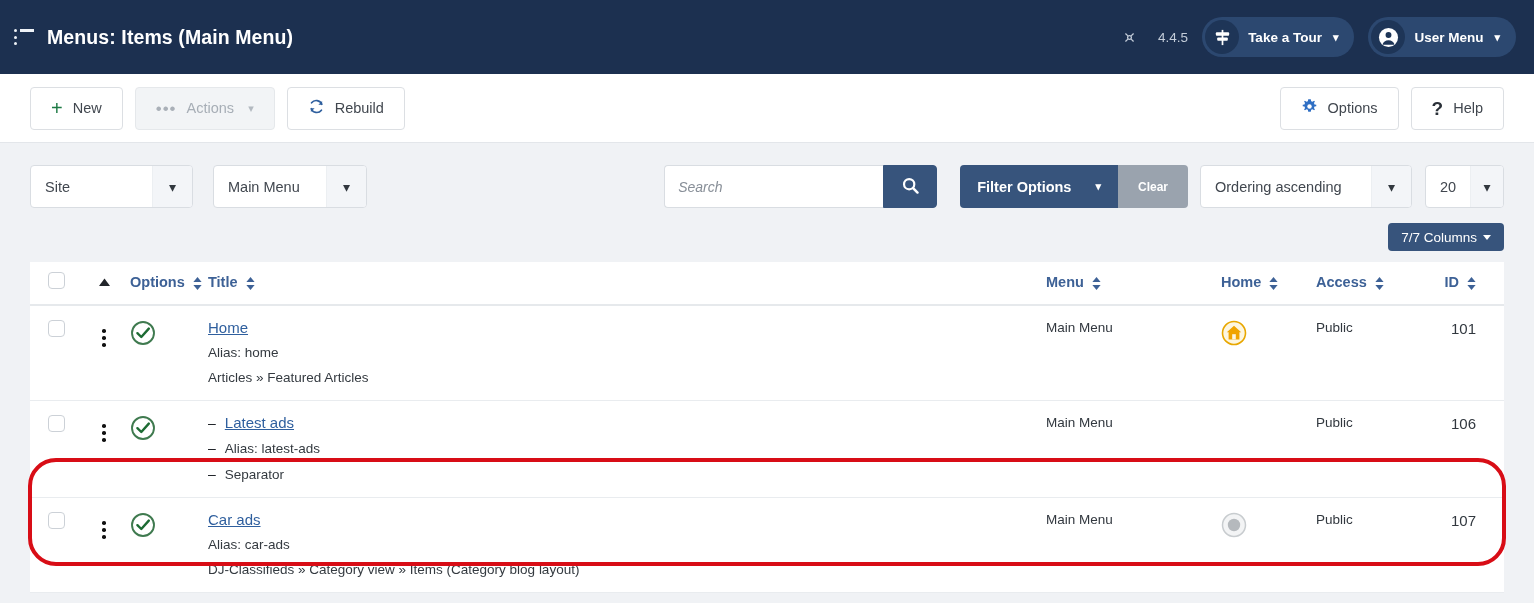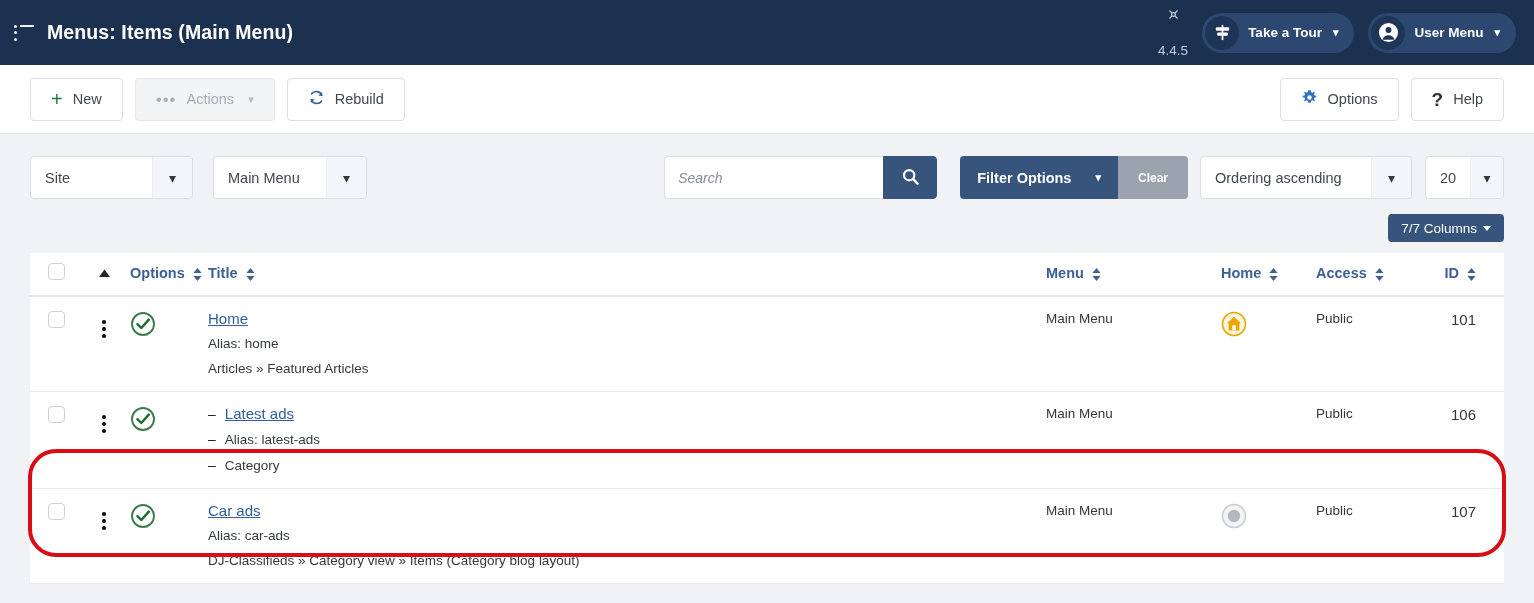--- a/index.html
+++ b/index.html
@@ -5,21 +5,21 @@
   * { box-sizing: border-box; margin: 0; padding: 0; }
   html, body {
     width: 1534px; height: 603px;
     font-family: "Liberation Sans", sans-serif;
     background: #f0f2f5;
     overflow: hidden;
   }
 
   
   .topbar {
-    height: 65px;
+    height: 74px;
     background: #1c3050;
     display: flex;
     align-items: center;
     padding: 0 18px 0 14px;
     color: #fff;
   }
   .brand { display: flex; align-items: center; gap: 13px; }
   .menu-icon { width: 20px; height: 16px; position: relative; display:block; }
   .menu-icon i {
     position: absolute; left: 6px; width: 14px; height: 2.6px;
@@ -31,21 +31,21 @@
   .menu-icon b {
     position: absolute; left: 0; width: 3px; height: 3px;
     background: #eef2f7; border-radius: 50%;
   }
   .menu-icon b:nth-of-type(1) { top: 0; }
   .menu-icon b:nth-of-type(2) { top: 6.5px; }
   .menu-icon b:nth-of-type(3) { top: 13px; }
   .page-title { font-size: 19.5px; font-weight: 600; letter-spacing: .1px; }
 
   .top-right { margin-left: auto; display: flex; align-items: center; gap: 14px; }
-  .version { display: flex; align-items: center; gap: 22px; font-size: 13.5px; color: #c3ccd9; flex-direction: column; }
+  .version { display: flex; align-items: center; gap: 22px; font-size: 13.5px; color: #c3ccd9; }
   .joomla-mark { width: 13px; height: 13px; display:block; }
 
   .pill {
     display: flex; align-items: center; gap: 9px;
     background: #2c4870; border-radius: 22px;
     height: 40px; padding: 0 16px 0 3px;
     color: #fff; font-size: 13.5px; font-weight: 600;
     border: none; cursor: pointer; white-space: nowrap;
   }
   .pill .avatar {
@@ -479,21 +479,21 @@
               <div class="sub-line" style="margin-top:0">
                 <span class="dash">–</span>
                 <a class="title-link">Latest ads</a>
               </div>
               <div class="sub-line sub">
                 <span class="dash">–</span>
                 <span>Alias: latest-ads</span>
               </div>
               <div class="sub-line sub">
                 <span class="dash">–</span>
-                <span>Category</span>
+                <span>Separator</span>
               </div>
             </div>
           </td>
           <td class="c-menu">Main Menu</td>
           <td class="c-home"></td>
           <td class="c-access">Public</td>
           <td class="c-id">106</td>
         </tr>
 
         <tr>

